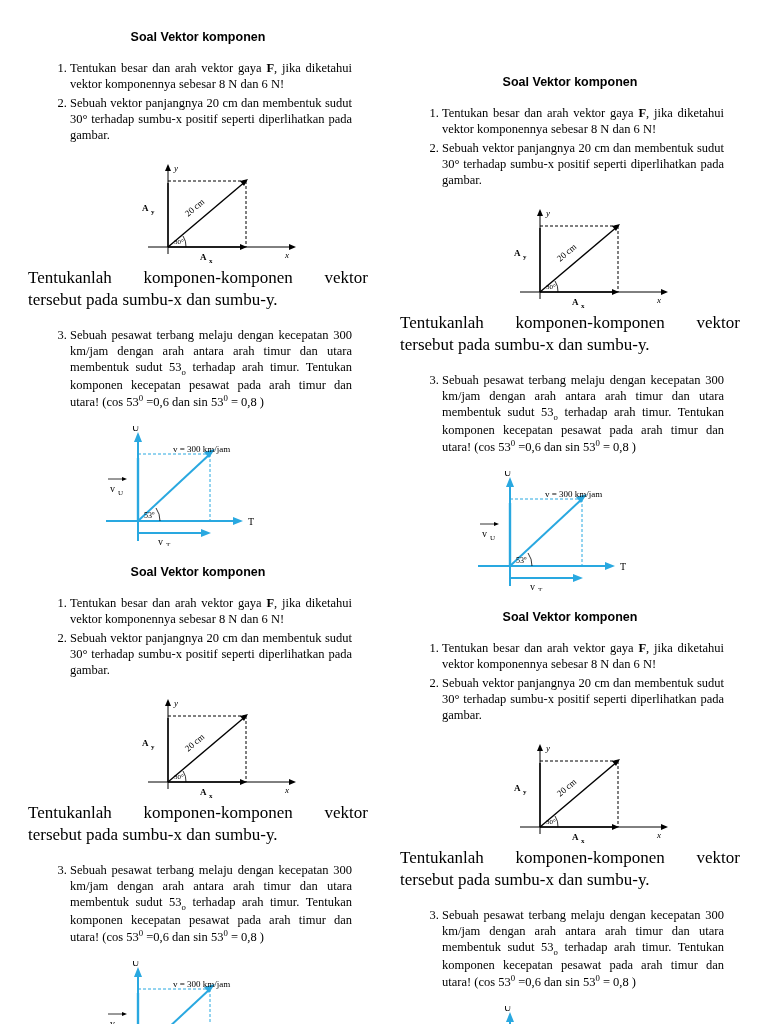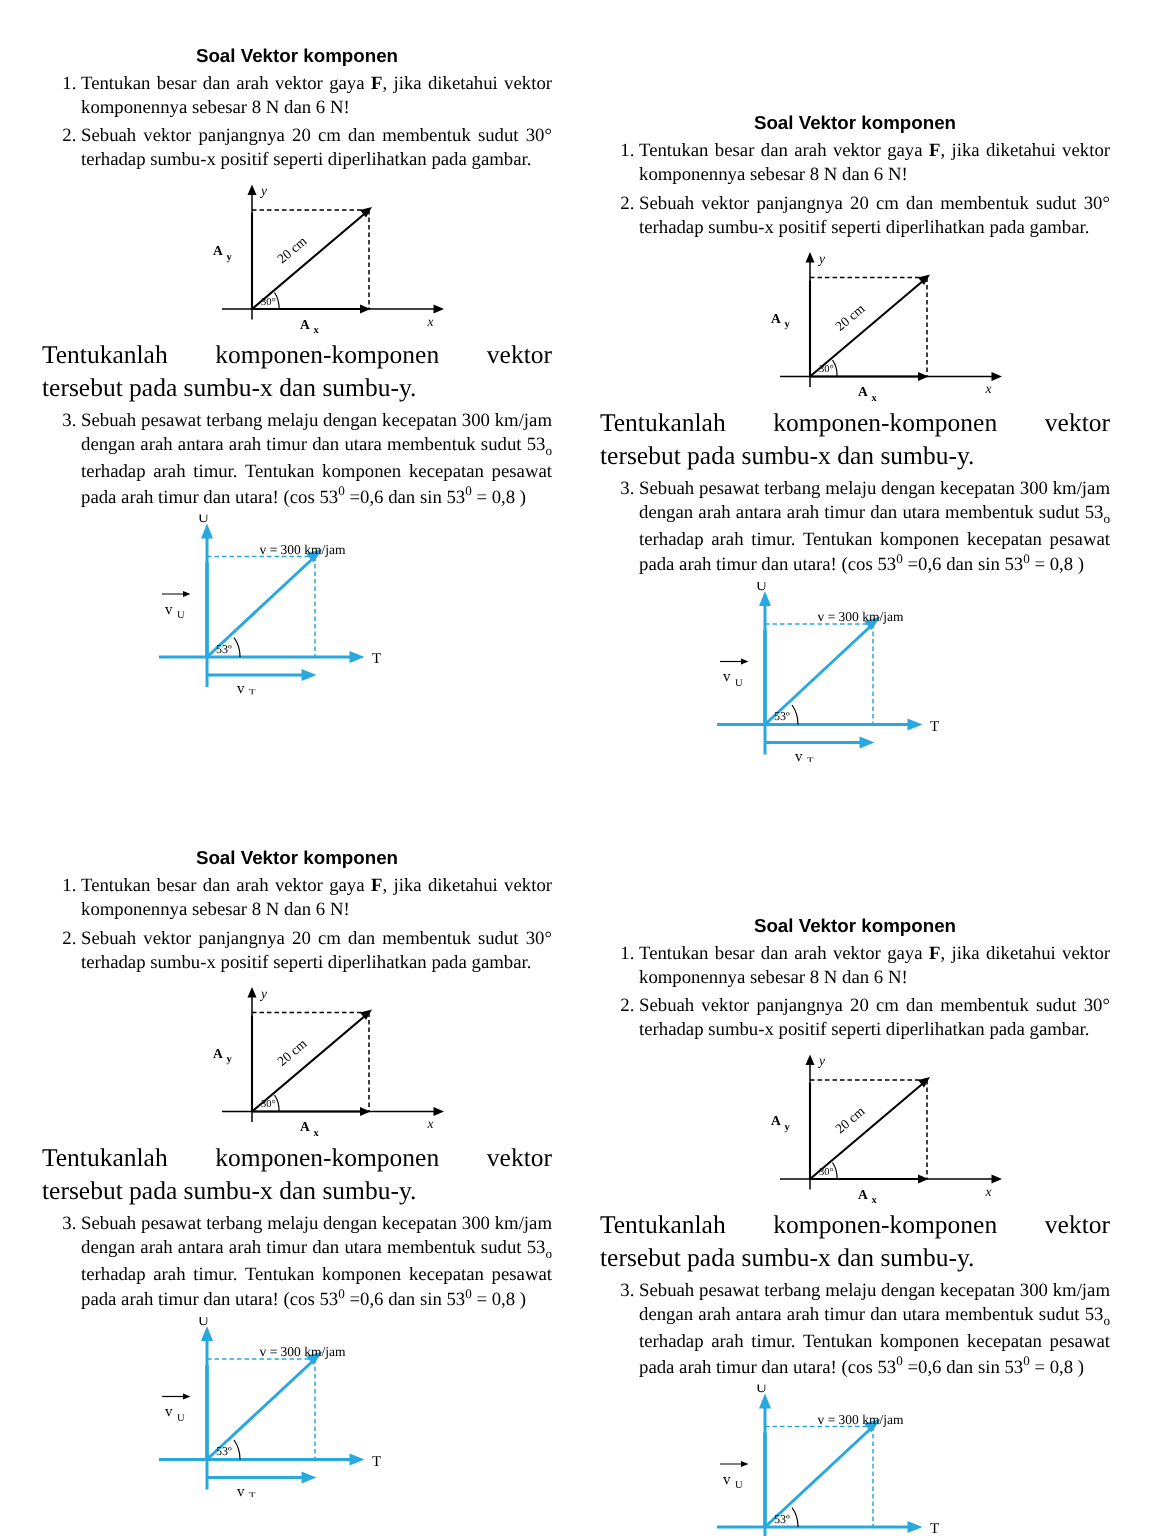--- a/index.html
+++ b/index.html
@@ -14,21 +14,21 @@
   .sheet{position:relative;width:768px;height:1018px;}
   .block{position:absolute;width:340px;}
   .title{
     text-align:center;
     font-weight:bold;
     font-size:12.5px;
     font-family:"Liberation Sans", sans-serif;
     margin-bottom:3px;
   }
   ol.qlist{
-    margin:0;
+    margin:16px;
     padding-left:26px;
     font-size:12.5px;
     line-height:1.28;
   }
   ol.qlist li{margin-bottom:3px;text-align:justify;}
   .just{font-size:17px;line-height:1.28;text-align:justify;margin:3px 0 2px 0;}
   .bold{font-weight:bold;}
   .fig{position:relative;margin:4px auto 0 auto;}
   svg{display:block;}
   .lbl{font-family:"Liberation Serif", serif;}

